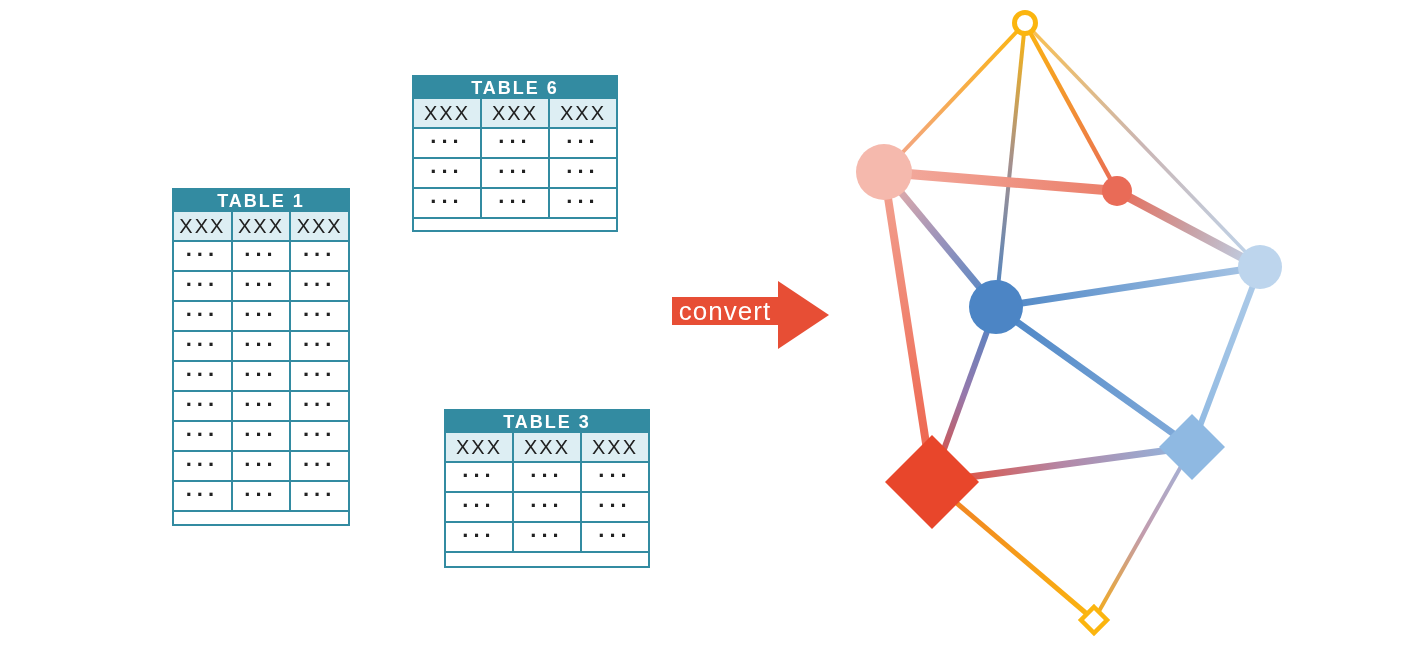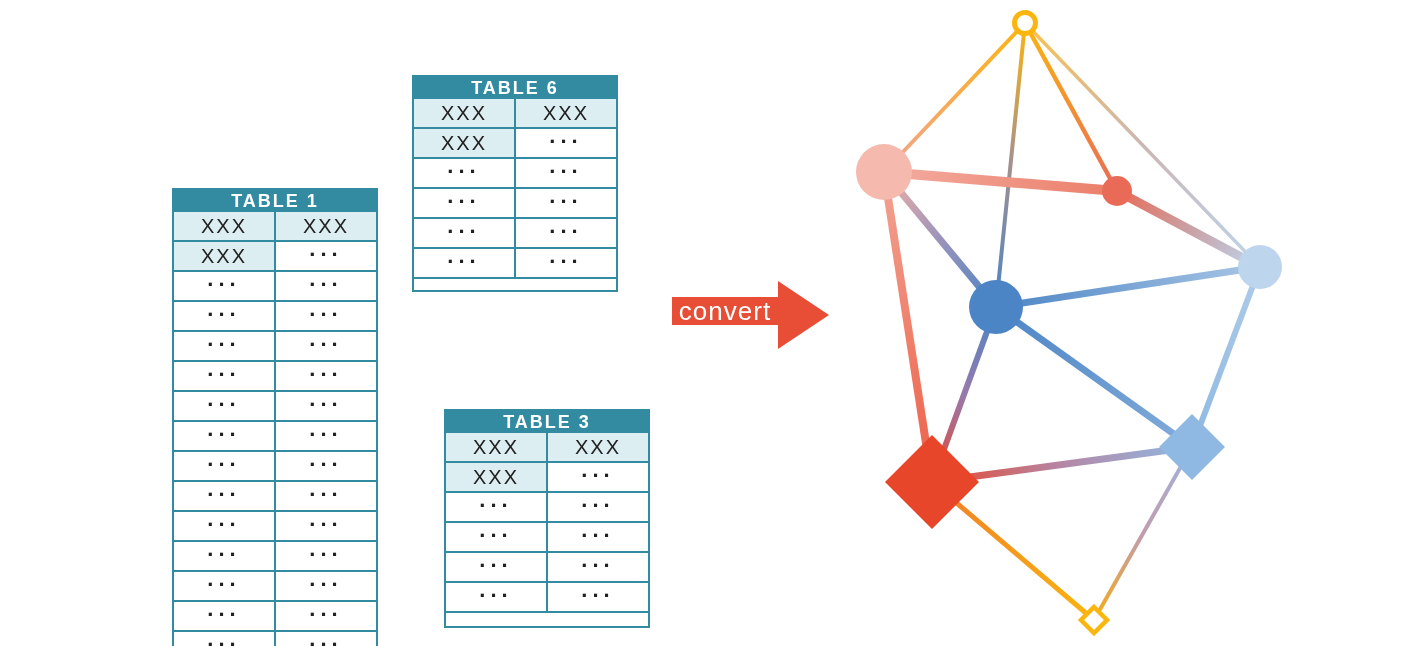--- a/index.html
+++ b/index.html
@@ -8,30 +8,30 @@
     background:var(--canvas-bg,#ffffff);
     font-family:"Liberation Sans",sans-serif;
   }
   
   .dtable{
     position:absolute;box-sizing:border-box;
     border:2px solid var(--teal,#338BA1);
     background:var(--teal,#338BA1);
     display:flex;flex-direction:column;
   }
-  .table-1{left:172px;top:188px;width:206px;}
+  .table-1{left:172px;top:188px;width:178px;}
   .table-2{left:412px;top:75px;width:206px;}
   .table-3{left:444px;top:400px;width:206px;margin-top:9px;}
   .dtable-title{
     height:22px;display:flex;align-items:center;justify-content:center;
     background:var(--teal,#338BA1);color:var(--title-text,#fff);
     font-weight:bold;font-size:18px;letter-spacing:2px;
   }
   .dtable-grid{
-    display:grid;grid-template-columns:repeat(2,1fr);gap:2px;
+    display:grid;grid-template-columns:repeat(3,1fr);gap:2px;
     background:var(--teal,#338BA1);
   }
   .th-cell,.td-cell{
     display:flex;align-items:center;justify-content:center;
     height:28px;overflow:hidden;
   }
   .th-cell{
     background:var(--header-bg,#DDEEF3);color:var(--cell-text,#212121);
     font-size:20px;letter-spacing:2px;
   }

